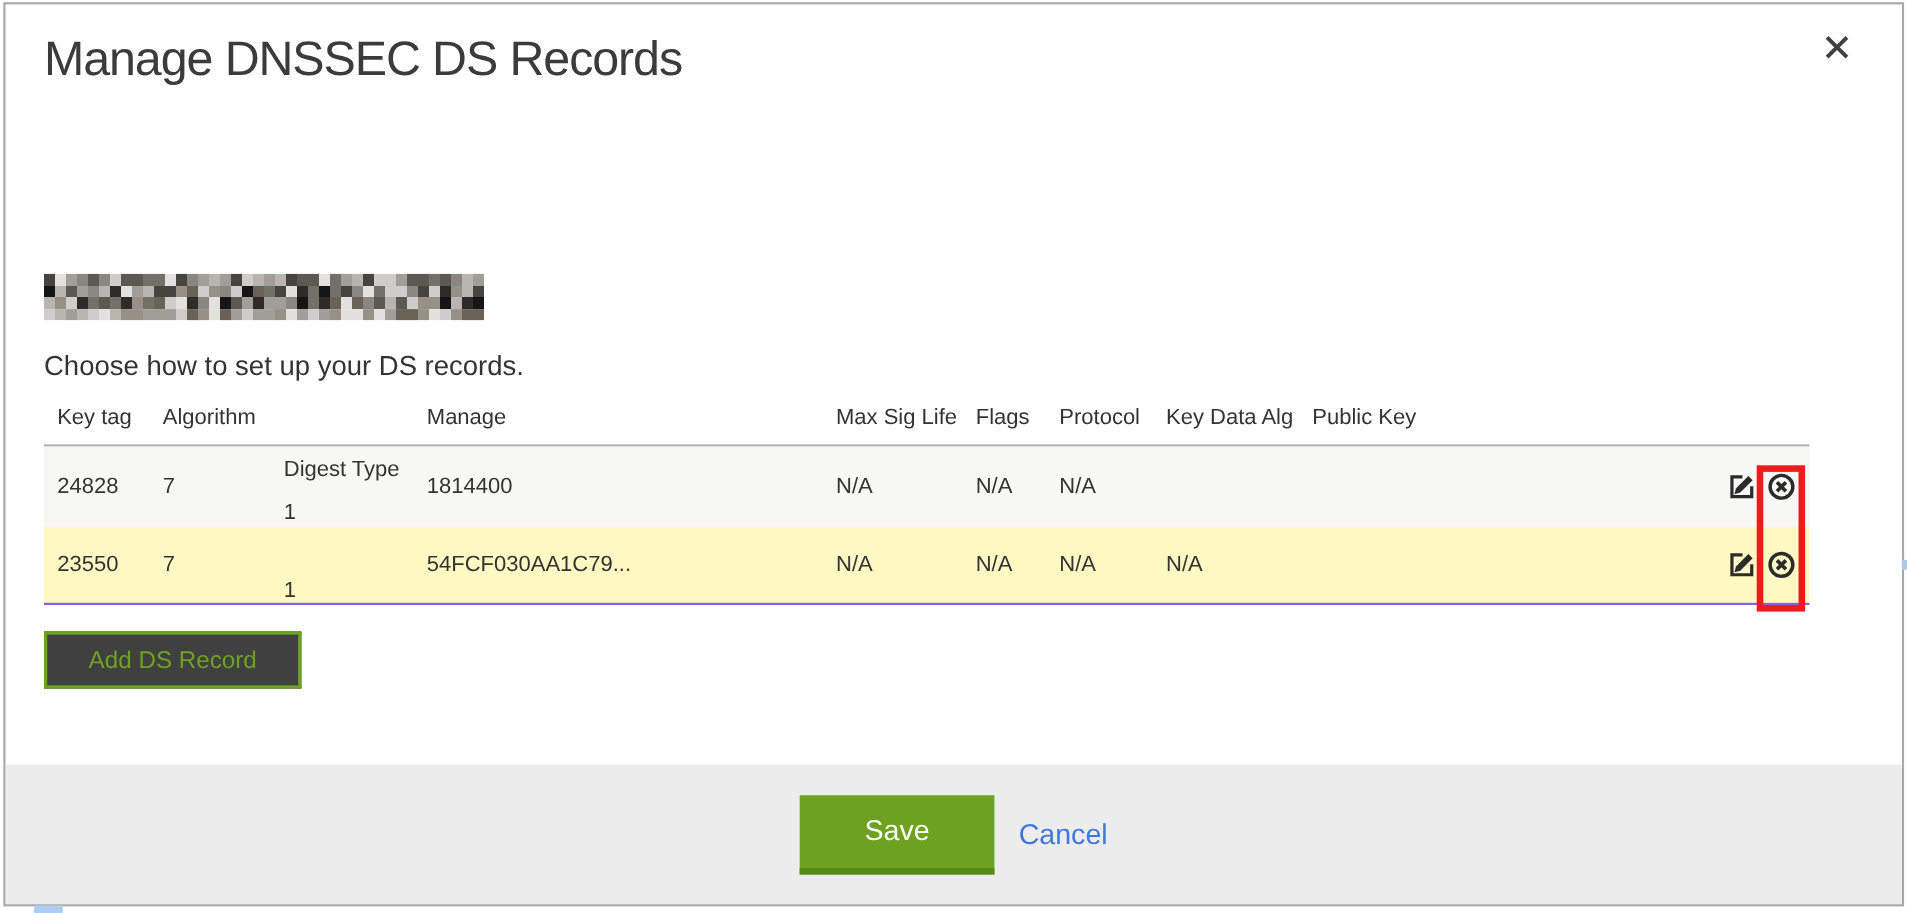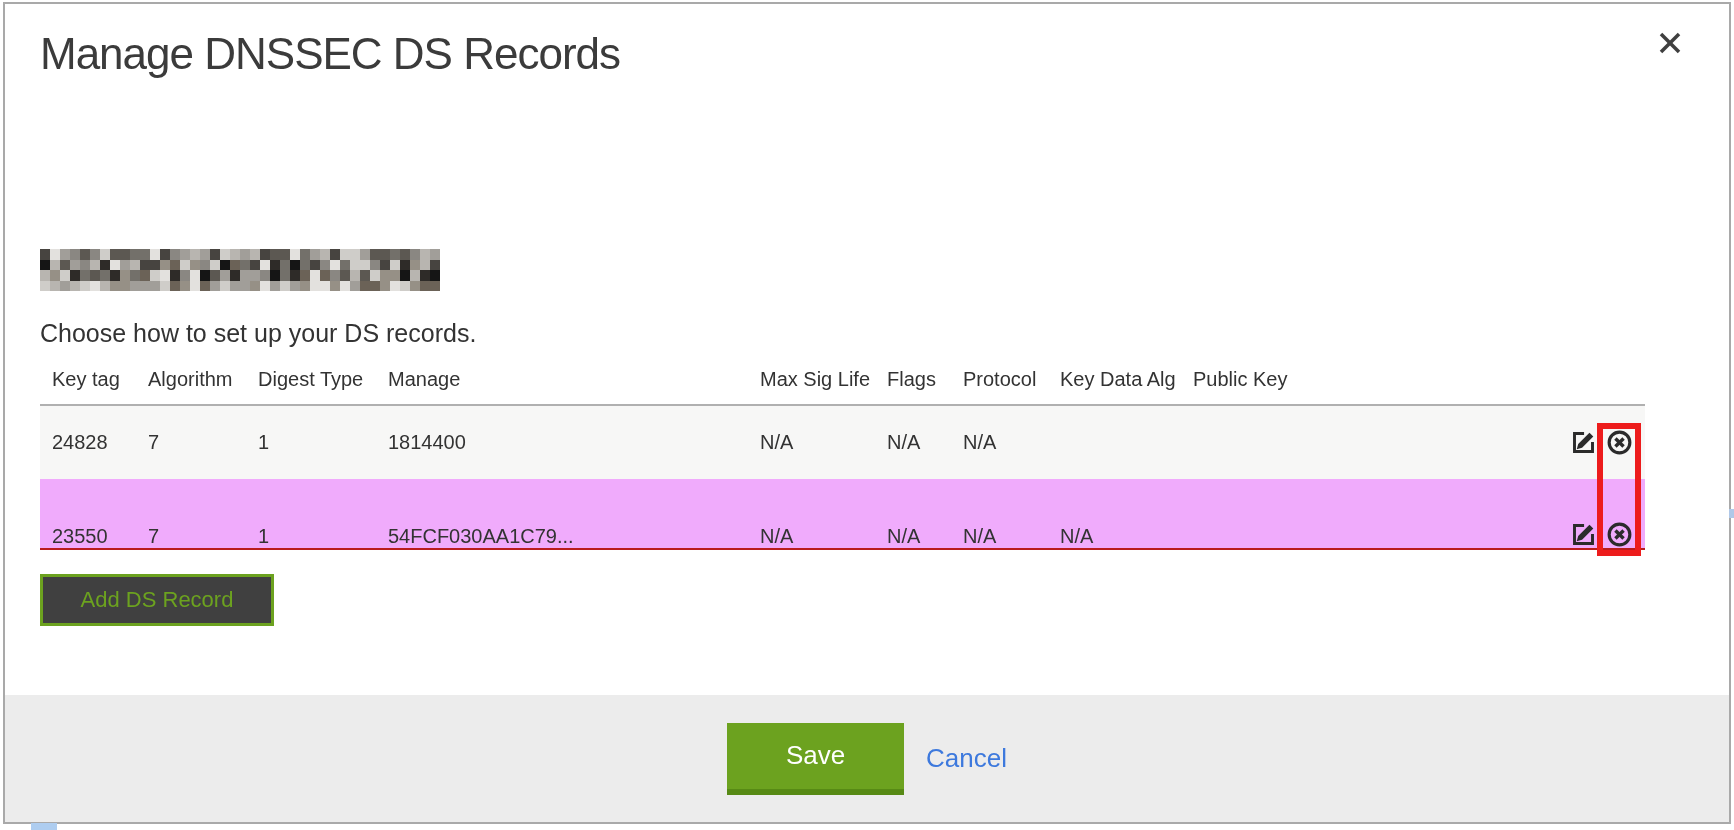--- a/index.html
+++ b/index.html
@@ -65,25 +65,25 @@
     align-items: flex-start;
     padding-top: 8px;
     box-sizing: border-box;
     border-bottom: 2px solid #b0b0b0;
   }
   .tr {
     display: flex;
     align-items: center;
   }
   .tr.row0 { height: 73px; background: #f7f7f6; }
-  .tr.row1 { height: 69px; background: #f0abfc; border-bottom: 2px solid #b91c1c; align-items: flex-end; }
+  .tr.row1 { height: 69px; background: #fef9c3; border-bottom: 2px solid #8b5cf6; }
   .th, .td { box-sizing: border-box; overflow: hidden; white-space: nowrap; }
   .th:nth-child(1), .td:nth-child(1) { width: 108px; padding-left: 12px; }
   .th:nth-child(2), .td:nth-child(2) { width: 110px; }
-  .th:nth-child(3), .td:nth-child(3) { width: 130px; }
+  .th:nth-child(3), .td:nth-child(3) { width: 130px; margin-top: 48px; }
   .th:nth-child(4), .td:nth-child(4) { width: 372px; }
   .th:nth-child(5), .td:nth-child(5) { width: 127px; }
   .th:nth-child(6), .td:nth-child(6) { width: 76px; }
   .th:nth-child(7), .td:nth-child(7) { width: 97px; }
   .th:nth-child(8), .td:nth-child(8) { width: 133px; }
   .th:nth-child(9), .td:nth-child(9) { width: 230px; }
   .th.actions, .td.actions {
     flex: 1;
     display: flex;
     justify-content: flex-end;

